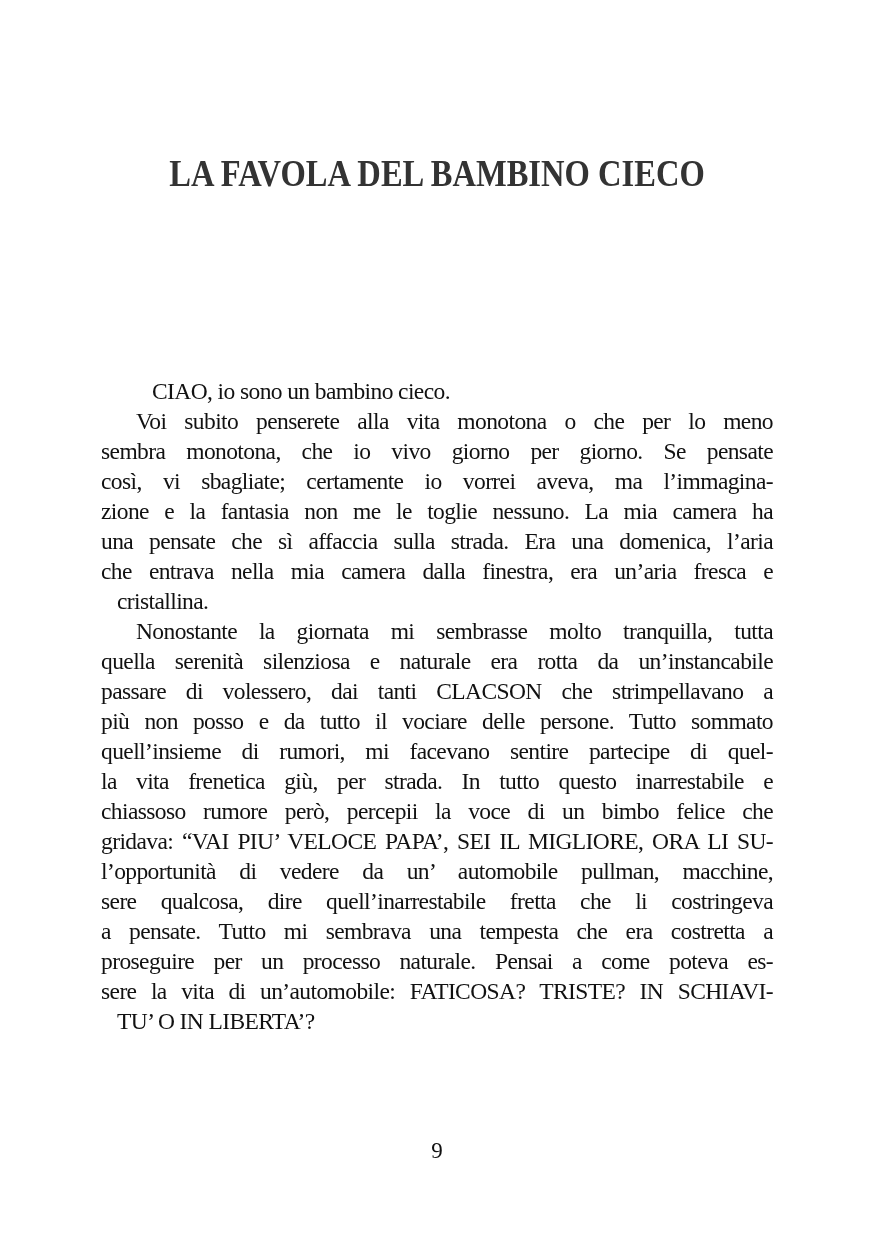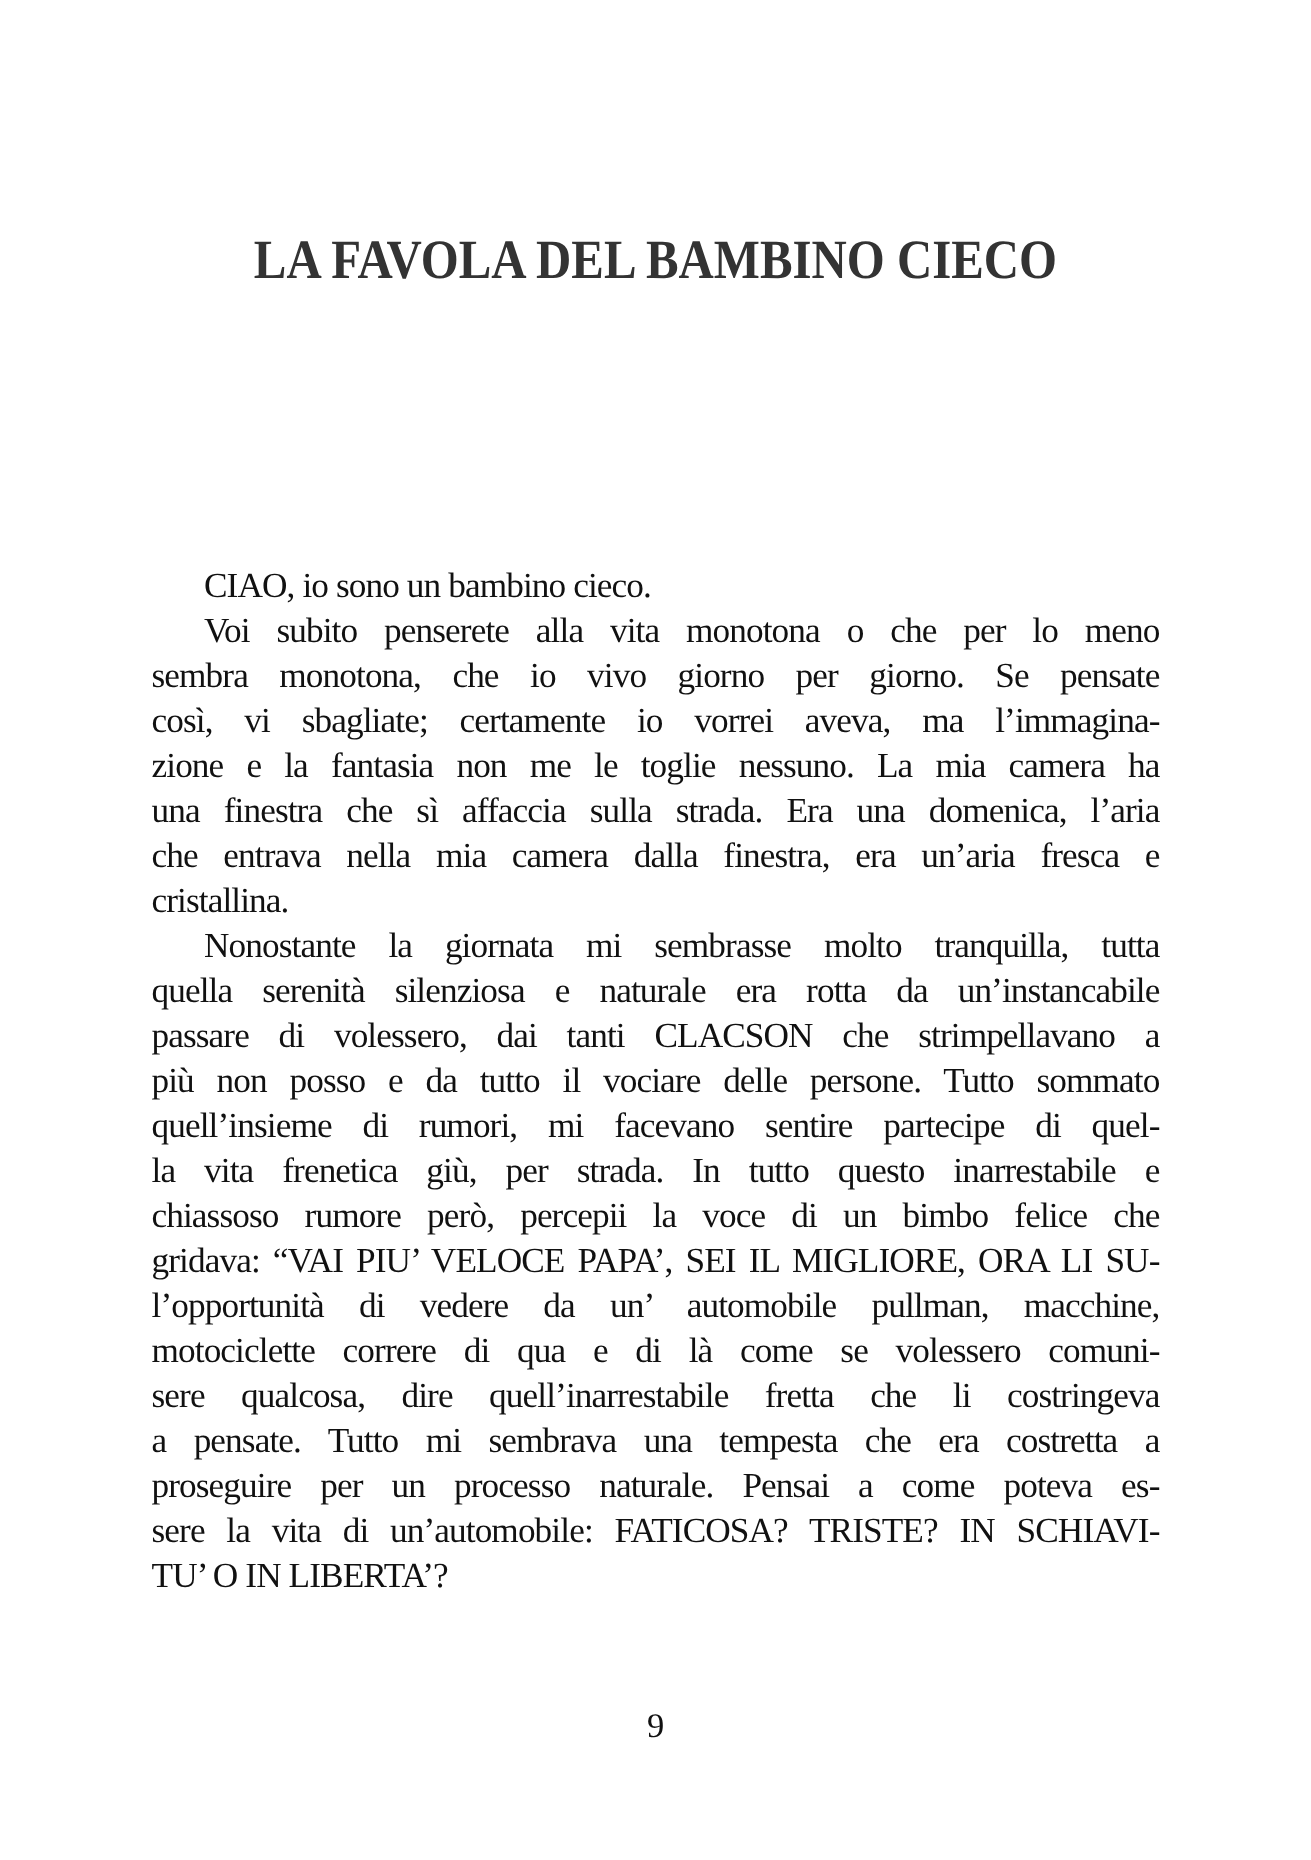--- a/index.html
+++ b/index.html
@@ -40,20 +40,21 @@
       line-height: 30px;
       font-size: 23.5px;
       white-space: nowrap;
       text-align: justify;
       text-align-last: justify;
       letter-spacing: -0.6px;
       word-spacing: 0px;
     }
     .line.last {
       text-align-last: left;
+      margin-left: 16px;
     }
     .line.indent {
       padding-left: 35px;
     }
     .page-number {
       position: absolute;
       top: 1138px;
       left: 0;
       width: 874px;
       text-align: center;
@@ -70,36 +71,35 @@
 
   <div>
     <div class="line indent last">CIAO, io sono un bambino cieco.</div>
   </div>
 
   <div>
     <div class="line indent">Voi subito penserete alla vita monotona o che per lo meno</div>
     <div class="line">sembra monotona, che io vivo giorno per giorno. Se pensate</div>
     <div class="line">così, vi sbagliate; certamente io vorrei aveva, ma l’immagina-</div>
     <div class="line">zione e la fantasia non me le toglie nessuno. La mia camera ha</div>
-    <div class="line">una finestra che sì affaccia sulla strada. Era una domenica, l’aria</div>
+    <div class="line">una pensate che sì affaccia sulla strada. Era una domenica, l’aria</div>
     <div class="line">che entrava nella mia camera dalla finestra, era un’aria fresca e</div>
     <div class="line last">cristallina.</div>
   </div>
 
   <div>
     <div class="line indent">Nonostante la giornata mi sembrasse molto tranquilla, tutta</div>
     <div class="line">quella serenità silenziosa e naturale era rotta da un’instancabile</div>
     <div class="line">passare di volessero, dai tanti CLACSON che strimpellavano a</div>
     <div class="line">più non posso e da tutto il vociare delle persone. Tutto sommato</div>
     <div class="line">quell’insieme di rumori, mi facevano sentire partecipe di quel-</div>
     <div class="line">la vita frenetica giù, per strada. In tutto questo inarrestabile e</div>
     <div class="line">chiassoso rumore però, percepii la voce di un bimbo felice che</div>
     <div class="line">gridava: “VAI PIU’ VELOCE PAPA’, SEI IL MIGLIORE, ORA LI SU-</div>
     <div class="line">l’opportunità di vedere da un’ automobile pullman, macchine,</div>
-    <div class="line">motociclette correre di qua e di là come se volessero comuni-</div>
     <div class="line">sere qualcosa, dire quell’inarrestabile fretta che li costringeva</div>
     <div class="line">a pensate. Tutto mi sembrava una tempesta che era costretta a</div>
     <div class="line">proseguire per un processo naturale. Pensai a come poteva es-</div>
     <div class="line">sere la vita di un’automobile: FATICOSA? TRISTE? IN SCHIAVI-</div>
     <div class="line last">TU’ O IN LIBERTA’?</div>
   </div>
 </div>
 
 <div class="page-number">9</div>
 

